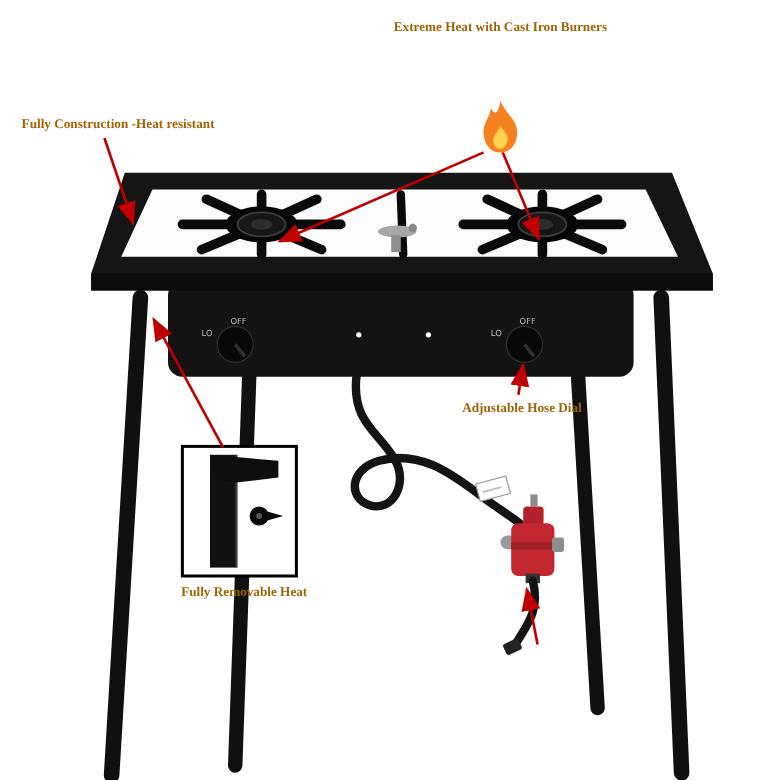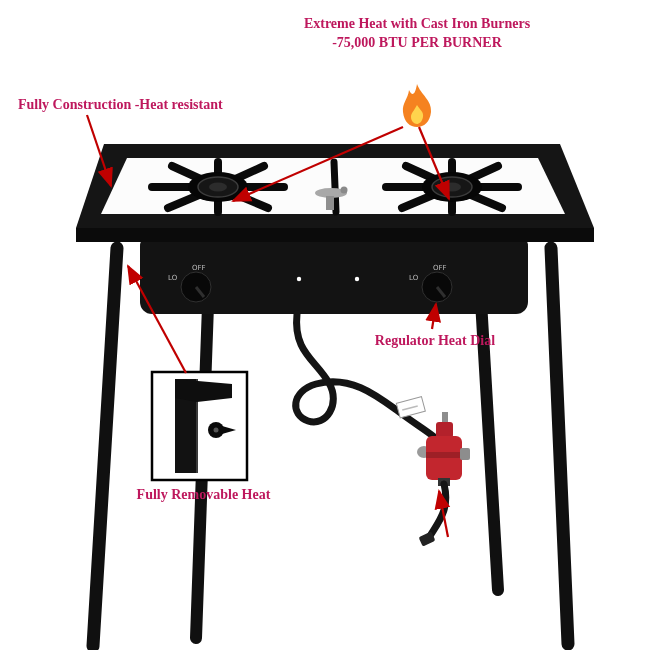--- a/index.html
+++ b/index.html
@@ -1,19 +1,19 @@
 <!DOCTYPE html>
 <html><head>
 <meta charset="utf-8">
 <style>
   html,body{margin:0;padding:0;background:#fff;}
   .canvas{position:relative;width:650px;height:650px;background:#fff;overflow:hidden;
           font-family:"Liberation Serif",serif;}
   .art{position:absolute;left:0;top:0;}
-  .label{position:absolute;color:#be185d;font-weight:700;font-size:14px;line-height:19px;}
+  .label{position:absolute;color:#a16207;font-weight:700;font-size:11px;line-height:19px;}
   .center{text-align:center;}
 </style>
 </head>
 <body>
 
 <div class="canvas">
 
   <svg class="art" width="650" height="650" viewBox="0 0 650 650">
     <defs>
       <marker id="arr" viewBox="0 0 10 8" refX="9" refY="4" markerWidth="9" markerHeight="8" orient="auto">
@@ -125,23 +125,22 @@
       <line x1="403" y1="127" x2="233" y2="201" marker-end="url(#arr)" stroke="#c00000"></line>
       <line x1="419" y1="127" x2="449" y2="199" marker-end="url(#arr)" stroke="#c00000"></line>
       <line x1="432" y1="329" x2="436" y2="304" marker-end="url(#arr)" stroke="#c00000"></line>
       <line x1="186" y1="373" x2="128" y2="266" marker-end="url(#arr)" stroke="#c00000"></line>
       <line x1="448" y1="537" x2="439" y2="491" marker-end="url(#arr)" stroke="#c00000"></line>
     </g>
   </svg>
 
   <div class="label center" style="left:272px;top:14px;width:290px;">
     <div>Extreme Heat with Cast Iron Burners</div>
-    <div>-75,000 BTU PER BURNER</div>
   </div>
 
   <div class="label" style="left:18px;top:95px;">Fully Construction -Heat resistant</div>
 
-  <div class="label center" style="left:350px;top:331px;width:170px;">Regulator Heat Dial</div>
+  <div class="label center" style="left:350px;top:331px;width:170px;">Adjustable Hose Dial</div>
 
   <div class="label center" style="left:116px;top:485px;width:175px;">Fully Removable Heat</div>
 
 
 </div>
 
 </body></html>

